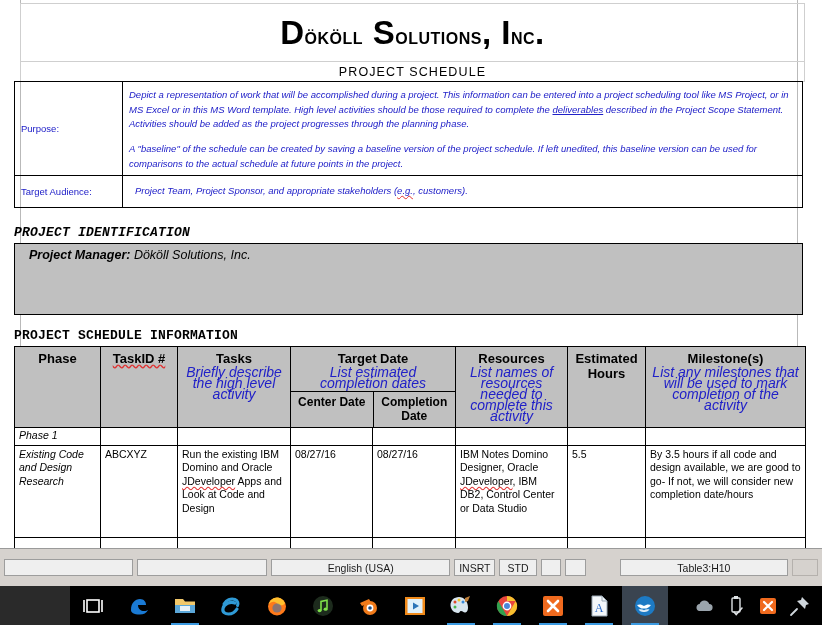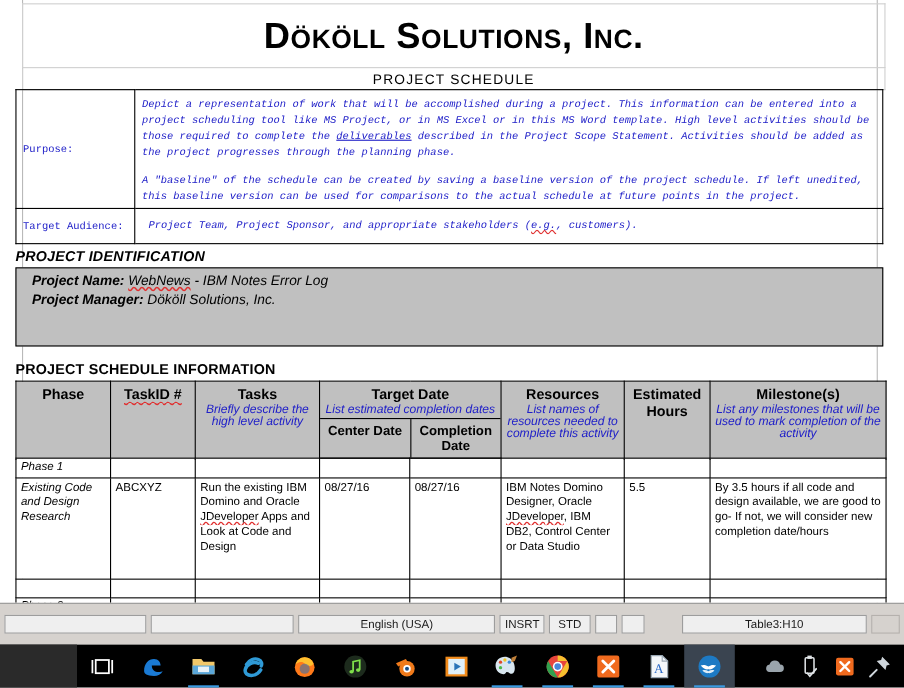--- a/index.html
+++ b/index.html
@@ -42,21 +42,21 @@
     vertical-align: middle;
   }
   .company-title {
     font-family: "Liberation Sans", sans-serif;
     font-weight: bold;
     color: #000000;
     white-space: nowrap;
     letter-spacing: 0.5px;
   }
   .company-title .cap { font-size: 33px; }
-  .company-title .sm  { font-size: 24px; }
+  .company-title .sm  { font-size: 16px; }
 
   .sched-cell {
     height: 20px;
     text-align: center;
     vertical-align: middle;
     font-size: 12.5px;
     font-weight: normal;
     letter-spacing: 1.1px;
     color: #000;
   }
@@ -67,21 +67,20 @@
     width: 789px;
     border-collapse: collapse;
     table-layout: fixed;
   }
   .purpose-table td {
     border: 1px solid #000000;
     vertical-align: middle;
     color: #2020c8;
     font-size: 9.5px;
     padding: 3px 6px;
-    font-family: Liberation Mono, monospace;
   }
   .purpose-table td.lbl {
     width: 108px;
     font-style: normal;
     vertical-align: middle;
   }
   .purpose-table td.body {
     font-style: italic;
     line-height: 1.55;
     vertical-align: top;
@@ -97,20 +96,21 @@
 
   
   .section-head {
     position: absolute;
     font-size: 13px;
     font-weight: bold;
     font-style: italic;
     color: #000;
     letter-spacing: 0.2px;
     white-space: nowrap;
+    font-family: Liberation Mono, monospace;
   }
   .section-head.plain { font-style: normal; }
   #sec-identification { left: 14px; top: 225px; }
   #sec-schedule-info  { left: 14px; top: 328px; }
 
   
   .ident-box {
     position: absolute; left: 14px; top: 243px;
     width: 789px; height: 72px;
     background: #c0c0c0;
@@ -151,21 +151,21 @@
     padding-top: 4px;
   }
   .th-main {
     font-size: 13px;
     font-weight: bold;
     color: #000;
     display: block;
     line-height: 15px;
   }
   .th-sub {
-    font-size: 11px;
+    font-size: 14px;
     font-style: italic;
     font-weight: normal;
     color: #2020c8;
     display: block;
     line-height: 11px;
     margin-top: 1px;
   }
   .th-stack { padding: 0 !important; }
   .th-stack .grp-top {
     padding: 4px 4px 2px;
@@ -292,24 +292,20 @@
       <td class="body">
         <span class="aud-indent">Project Team, Project Sponsor, and appropriate stakeholders (</span><span class="sp-err">e.g.</span><span>, customers).</span>
       </td>
     </tr>
   </tbody>
     </table>
 
   <div class="section-head" id="sec-identification">PROJECT IDENTIFICATION</div>
 
   <div class="ident-box">
-    <div class="ident-line">
-      <b>Project Name:</b>
-      <span class="sp-err">WebNews</span><span> - IBM Notes Error Log</span>
-    </div>
     <div class="ident-line">
       <b>Project Manager:</b><span> Dököll Solutions, Inc.</span>
     </div>
   </div>
 
   <div class="section-head plain" id="sec-schedule-info">PROJECT SCHEDULE INFORMATION</div>
 
   <table class="sched-table">
     <colgroup>
       <col style="width:86px">

